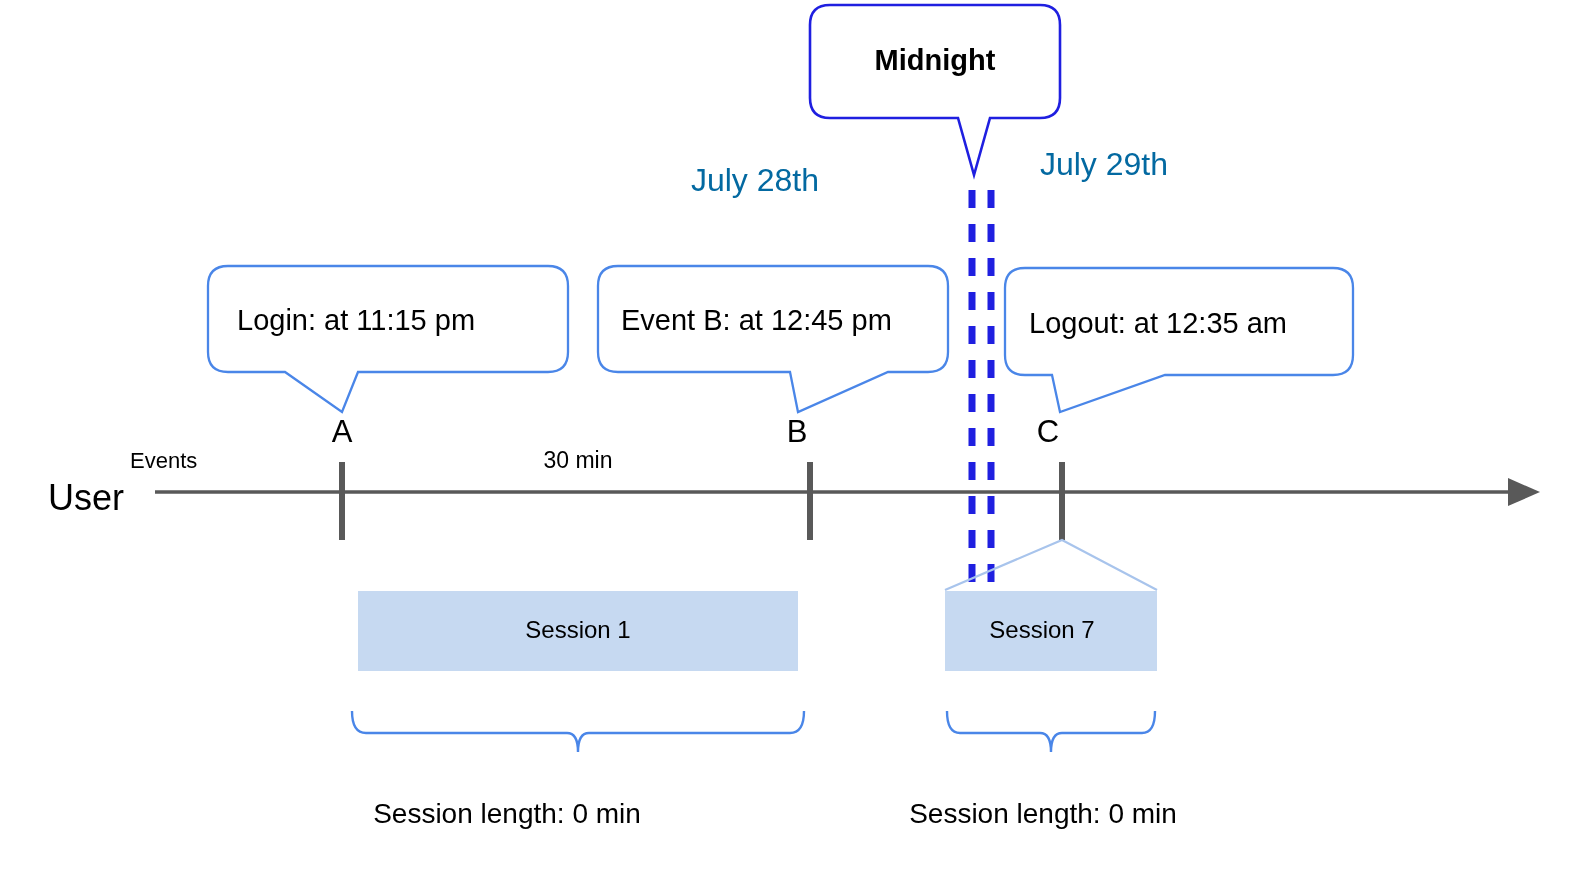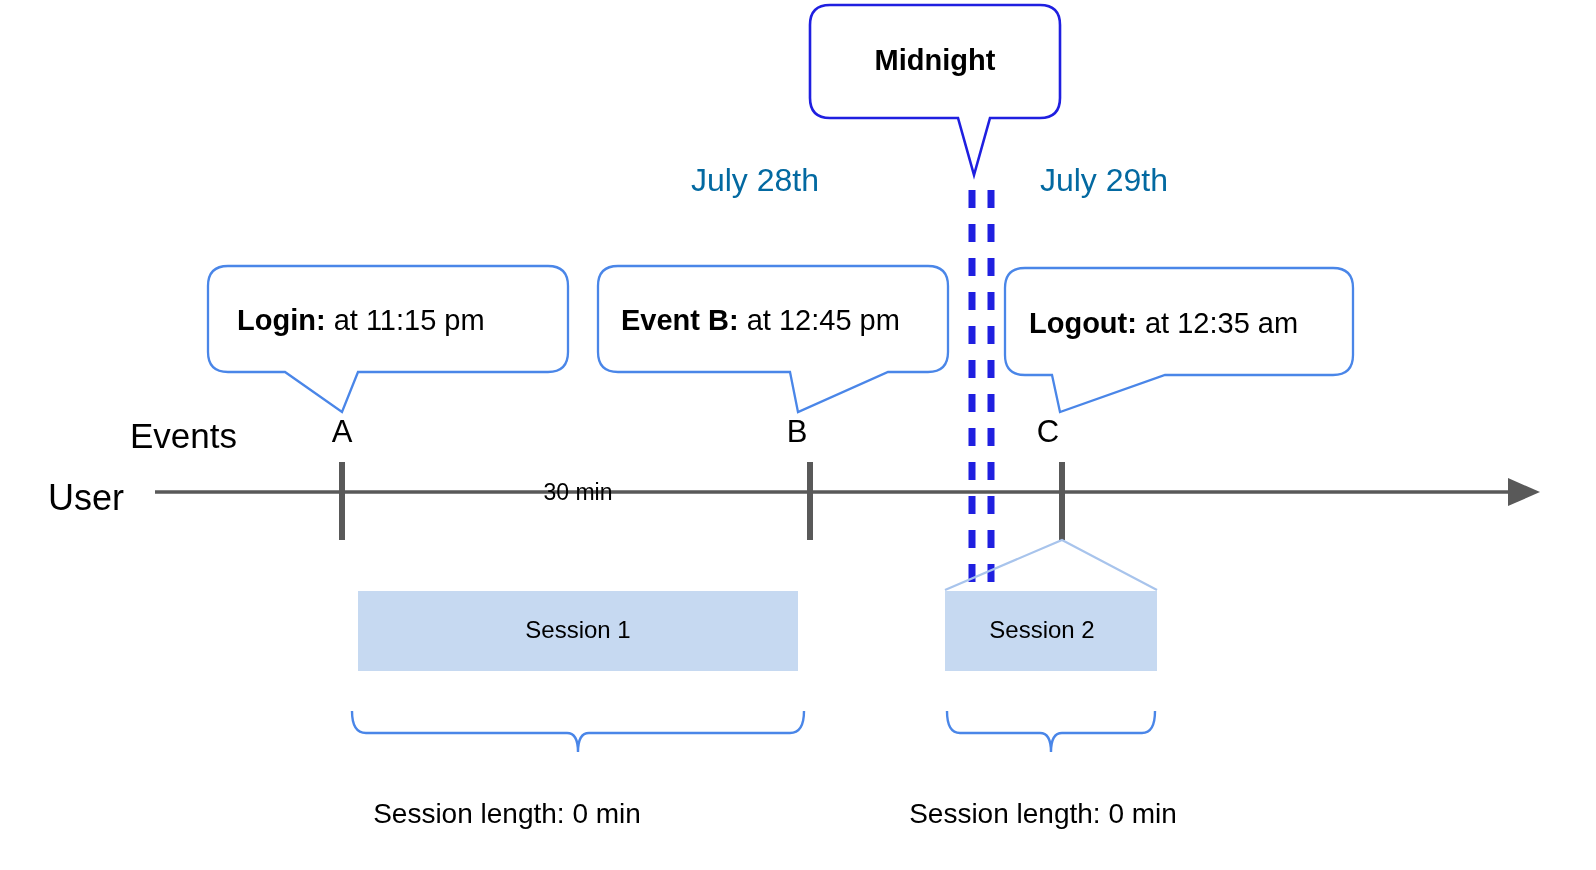--- a/index.html
+++ b/index.html
@@ -27,46 +27,46 @@
   }
   .txt {
     position: absolute;
     white-space: nowrap;
     line-height: 1;
   }
   .bubble-text {
     font-size: 29px;
     color: #000;
   }
-  .bubble-text b { font-weight: bold; }
+  .bubble-text b { font-weight: normal; }
   .midnight-text {
     font-size: 29px;
     font-weight: bold;
     color: #000;
   }
   .date-text {
     font-size: 32px;
     color: #0369a1;
   }
   .axis-title {
     font-size: 36px;
     color: #000;
   }
   .events-label {
-    font-size: 35px;
+    font-size: 22px;
     color: #000;
+    margin-top: 32px;
   }
   .marker-label {
     font-size: 31px;
     color: #000;
   }
   .duration-label {
     font-size: 23px;
     color: #000;
-    margin-top: 32px;
   }
   .session-label {
     font-size: 24px;
     color: #000;
     text-align: right;
   }
   .length-label {
     font-size: 28px;
     color: #000;
   }
@@ -113,21 +113,21 @@
     <path d="M 352 711 Q 352 733 366 733 L 567 733 Q 578 733 578 752
              Q 578 733 589 733 L 790 733 Q 804 733 804 711" fill="none" stroke="#4A86E8" stroke-width="2.4"></path>
 
     <path d="M 947 711 Q 947 733 960 733 L 1040 733 Q 1051 733 1051 752
              Q 1051 733 1062 733 L 1142 733 Q 1155 733 1155 711" fill="none" stroke="#4A86E8" stroke-width="2.4"></path>
   </svg>
 
   <div class="txt midnight-text centered" style="left:935px; top:46px;">Midnight</div>
 
   <div class="txt date-text centered" style="left:755px; top:164px;">July 28th</div>
-  <div class="txt date-text centered" style="left:1104px; top:164px;">July 29th</div>
+  <div class="txt date-text centered" style="left:1104px; top:148px;">July 29th</div>
 
   <div class="txt bubble-text" style="left:237px; top:306px;">
     <b>Login:</b><span> at 11:15 pm</span>
   </div>
 
   <div class="txt bubble-text" style="left:621px; top:306px;">
     <b>Event B:</b><span> at 12:45 pm</span>
   </div>
 
   <div class="txt bubble-text" style="left:1029px; top:309px;">
@@ -138,18 +138,18 @@
 
   <div class="txt marker-label centered" style="left:342px; top:416px;">A</div>
   <div class="txt marker-label centered" style="left:797px; top:416px;">B</div>
   <div class="txt marker-label centered" style="left:1048px; top:416px;">C</div>
 
   <div class="txt duration-label centered" style="left:578px; top:449px;">30 min</div>
 
   <div class="txt axis-title" style="left:48px; top:480px;">User</div>
 
   <div class="txt session-label centered" style="left:578px; top:618px;">Session 1</div>
-  <div class="txt session-label centered" style="left:1042px; top:618px;">Session 2</div>
+  <div class="txt session-label centered" style="left:1042px; top:618px;">Session 7</div>
 
   <div class="txt length-label centered" style="left:507px; top:800px;">Session length: 0 min</div>
   <div class="txt length-label centered" style="left:1043px; top:800px;">Session length: 0 min</div>
 
 </div>
 
 </body></html>

